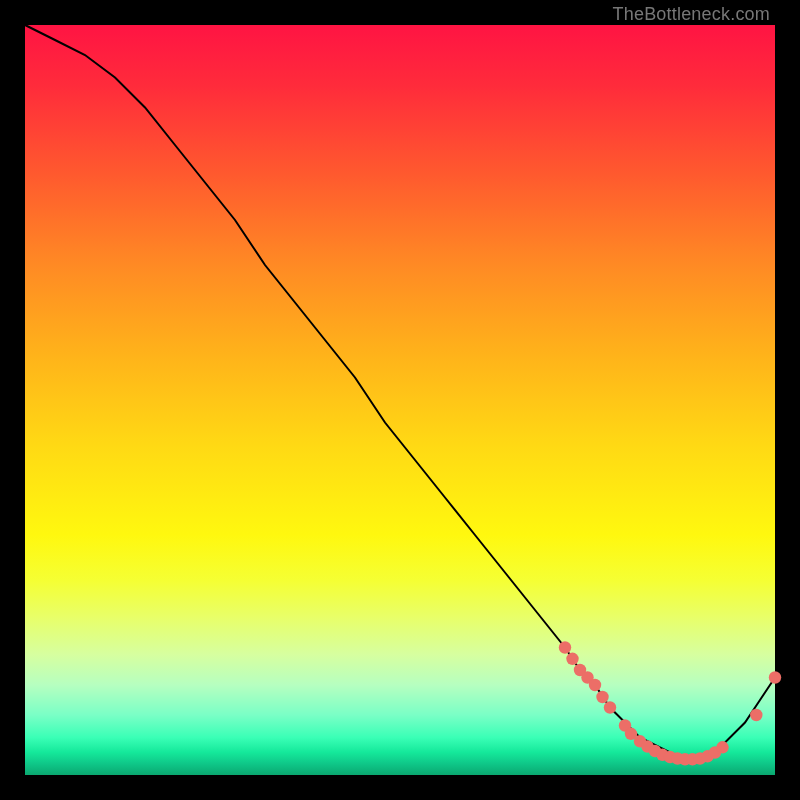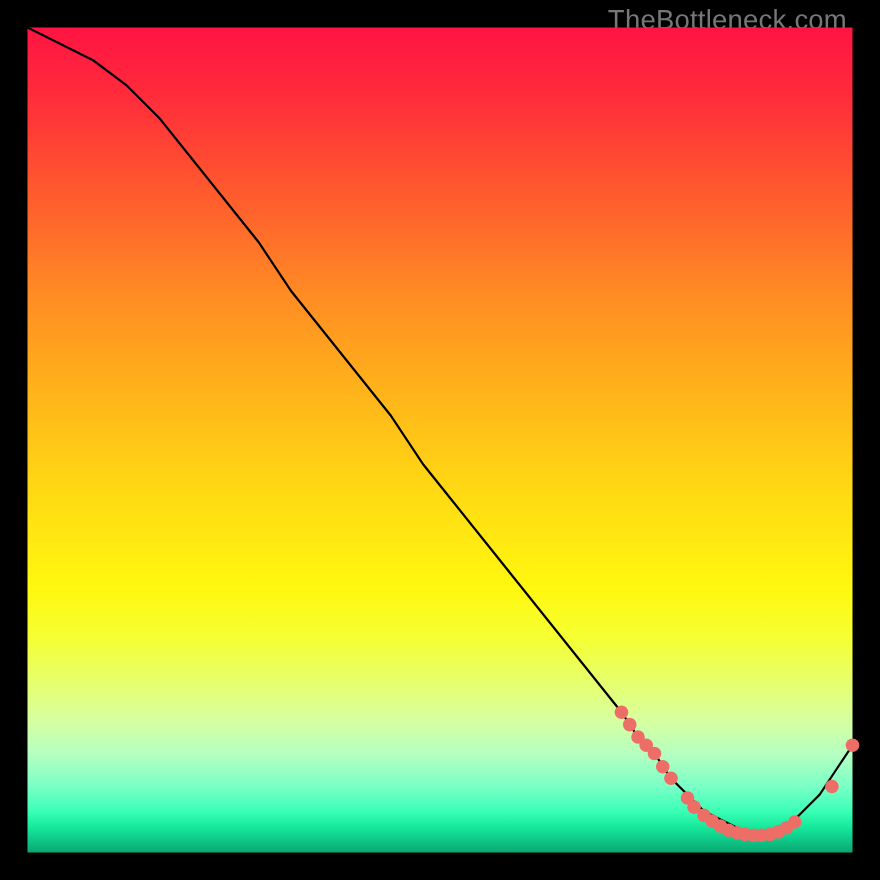--- a/index.html
+++ b/index.html
@@ -41,21 +41,21 @@
       #14e89a 97%,
       #0fc788 98.5%,
       #0aa870 100%
     );
   }
   .watermark {
     position: absolute;
     top: 4px;
     right: 30px;
     color: #777;
-    font-size: 25px;
+    font-size: 18px;
     font-weight: 500;
     letter-spacing: 0.2px;
     user-select: none;
     text-align: right;
   }
   svg.curve {
     position: absolute;
     left: 0;
     top: 0;
     width: 750px;

